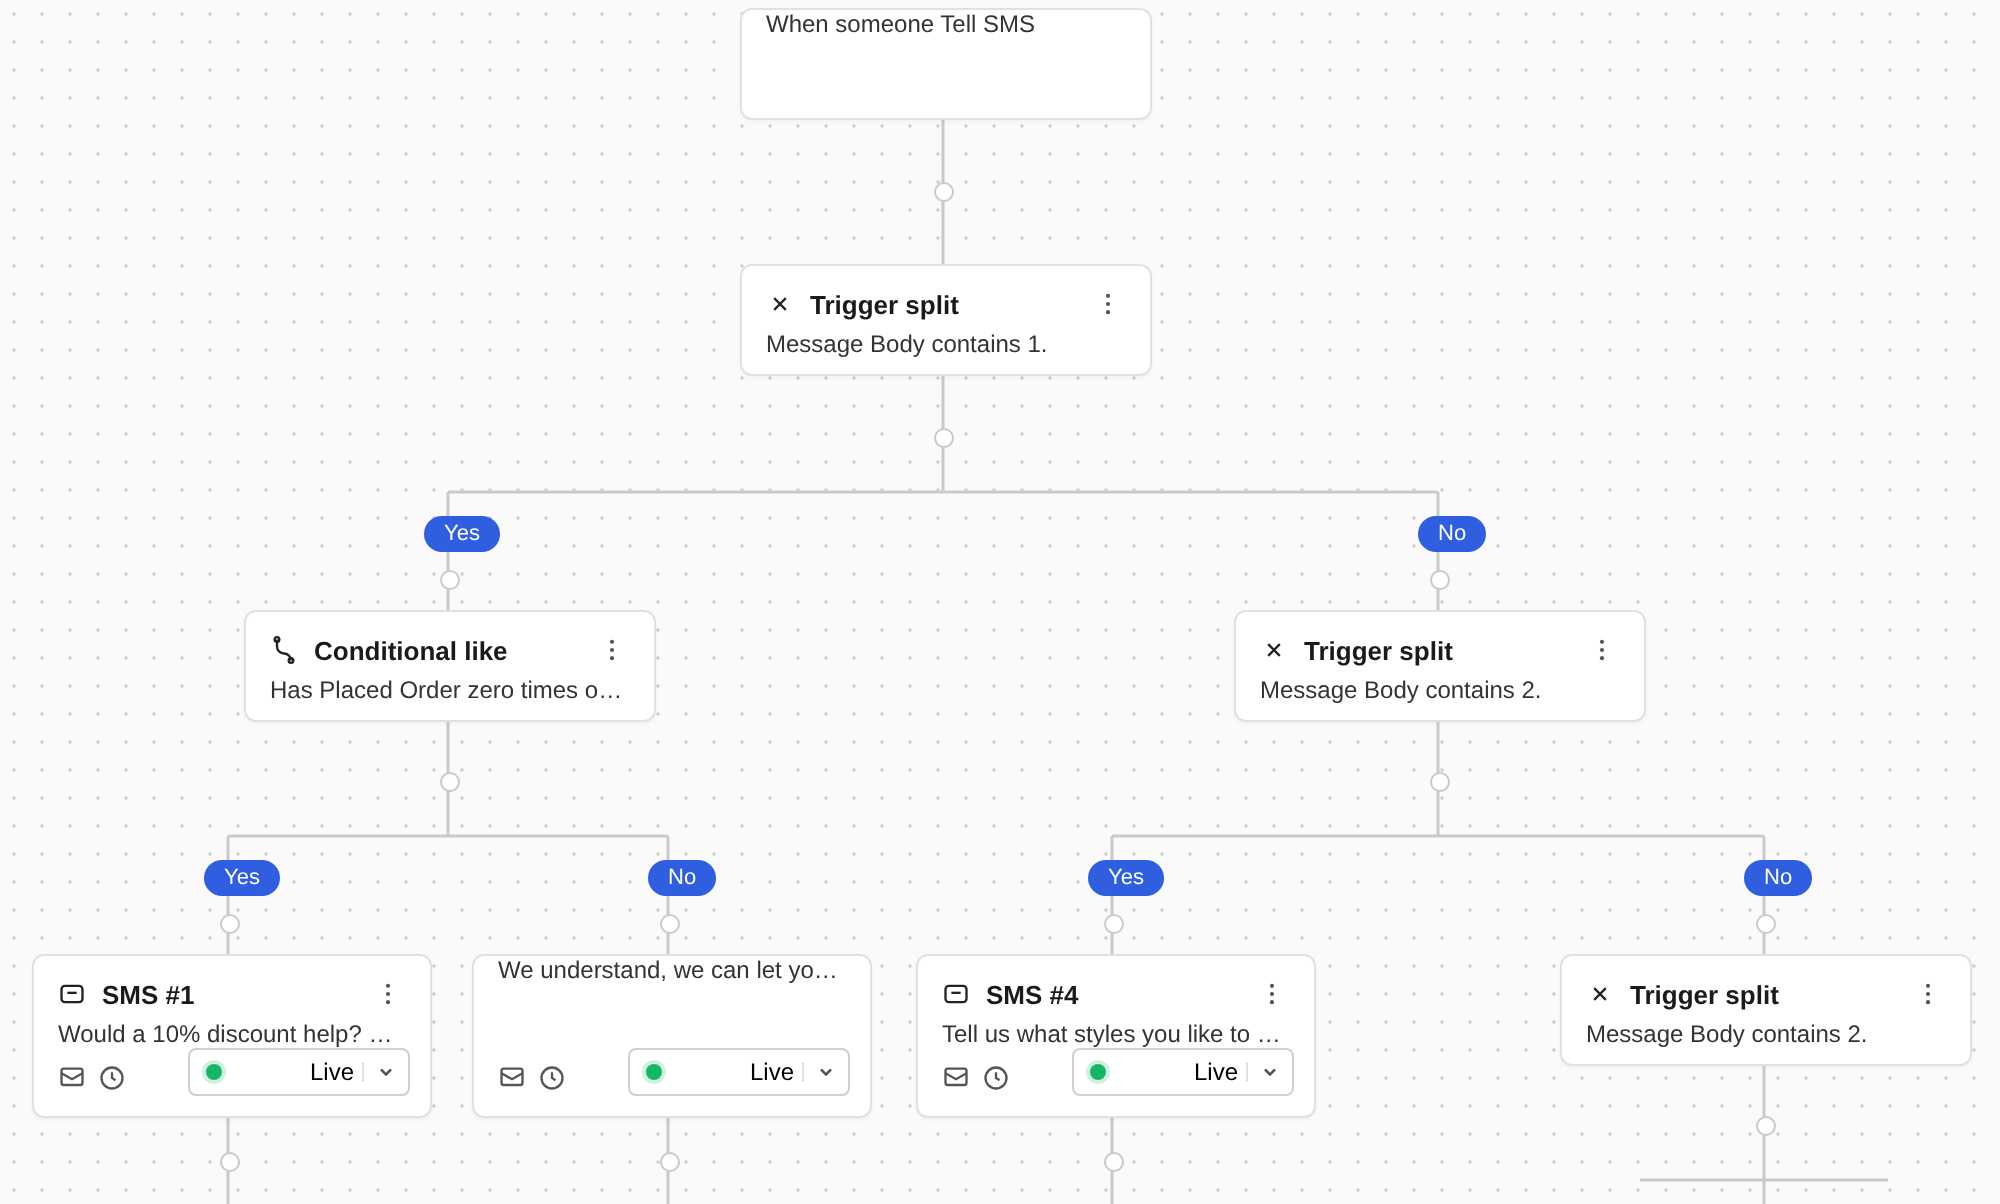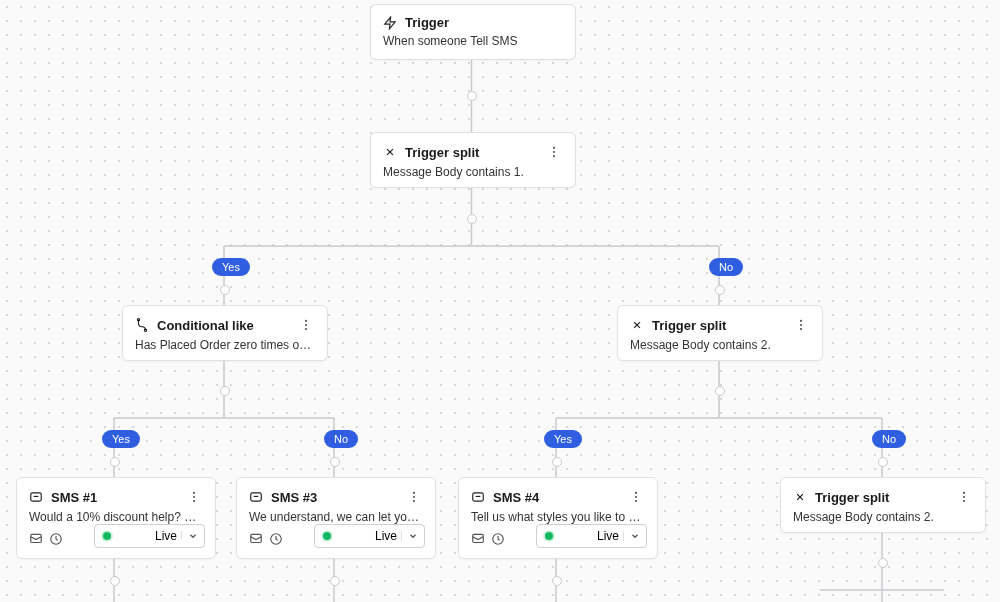--- a/index.html
+++ b/index.html
@@ -70,28 +70,20 @@
   <div class="joint" style="left:552px;top:576px"></div>
 
   <div class="badge" style="left:212px;top:258px">Yes</div>
   <div class="badge" style="left:709px;top:258px">No</div>
   <div class="badge" style="left:102px;top:430px">Yes</div>
   <div class="badge" style="left:324px;top:430px">No</div>
   <div class="badge" style="left:544px;top:430px">Yes</div>
   <div class="badge" style="left:872px;top:430px">No</div>
 
   <div class="node" style="left:370px;top:4px;width:204px;height:54px">
-    <div class="hdr">
-      <span class="icon">
-        <svg width="14" height="14" viewBox="0 0 24 24" fill="none" stroke="currentColor" stroke-width="2">
-            <polygon points="13 2 3 14 12 14 11 22 21 10 12 10 13 2"></polygon>
-          </svg>
-      </span>
-      <span>Trigger</span>
-    </div>
     <div class="body">When someone Tell SMS</div>
   </div>
 
   <div class="node" style="left:370px;top:132px;width:204px;height:54px">
     <div class="hdr">
       <span class="icon">
         <svg width="14" height="14" viewBox="0 0 24 24" fill="none" stroke="currentColor" stroke-width="2">
             <polyline points="7 7 12 12 7 17"></polyline>
             <polyline points="17 7 12 12 17 17"></polyline>
           </svg>
@@ -190,37 +182,20 @@
       <span class="lbl">Live</span>
       <span class="chev">
           <svg width="10" height="10" viewBox="0 0 24 24" fill="none" stroke="currentColor" stroke-width="3">
             <polyline points="6 9 12 15 18 9"></polyline>
           </svg>
         </span>
     </div>
   </div>
 
   <div class="node" style="left:236px;top:477px;width:198px;height:80px">
-    <div class="hdr">
-      <span class="icon">
-        <svg width="14" height="14" viewBox="0 0 24 24" fill="none" stroke="currentColor" stroke-width="2">
-            <rect x="3" y="5" width="18" height="14" rx="3"></rect>
-            <path d="M8 11h8"></path>
-          </svg>
-      </span>
-      <span>SMS #3</span>
-      <span class="spacer"></span>
-      <span class="kebab">
-        <svg width="14" height="14" viewBox="0 0 24 24" fill="currentColor">
-            <circle cx="12" cy="5" r="1.8"></circle>
-            <circle cx="12" cy="12" r="1.8"></circle>
-            <circle cx="12" cy="19" r="1.8"></circle>
-          </svg>
-      </span>
-    </div>
     <div class="body" style="padding-bottom:34px">We understand, we can let you know whe…</div>
     <div class="actions">
       <span class="aicon">
           <svg width="14" height="14" viewBox="0 0 24 24" fill="none" stroke="currentColor" stroke-width="2">
             <rect x="3" y="4" width="18" height="14" rx="2"></rect>
             <path d="m3 8 9 5 9-5"></path>
           </svg>
         </span>
       <span class="aicon">
           <svg width="14" height="14" viewBox="0 0 24 24" fill="none" stroke="currentColor" stroke-width="2">

